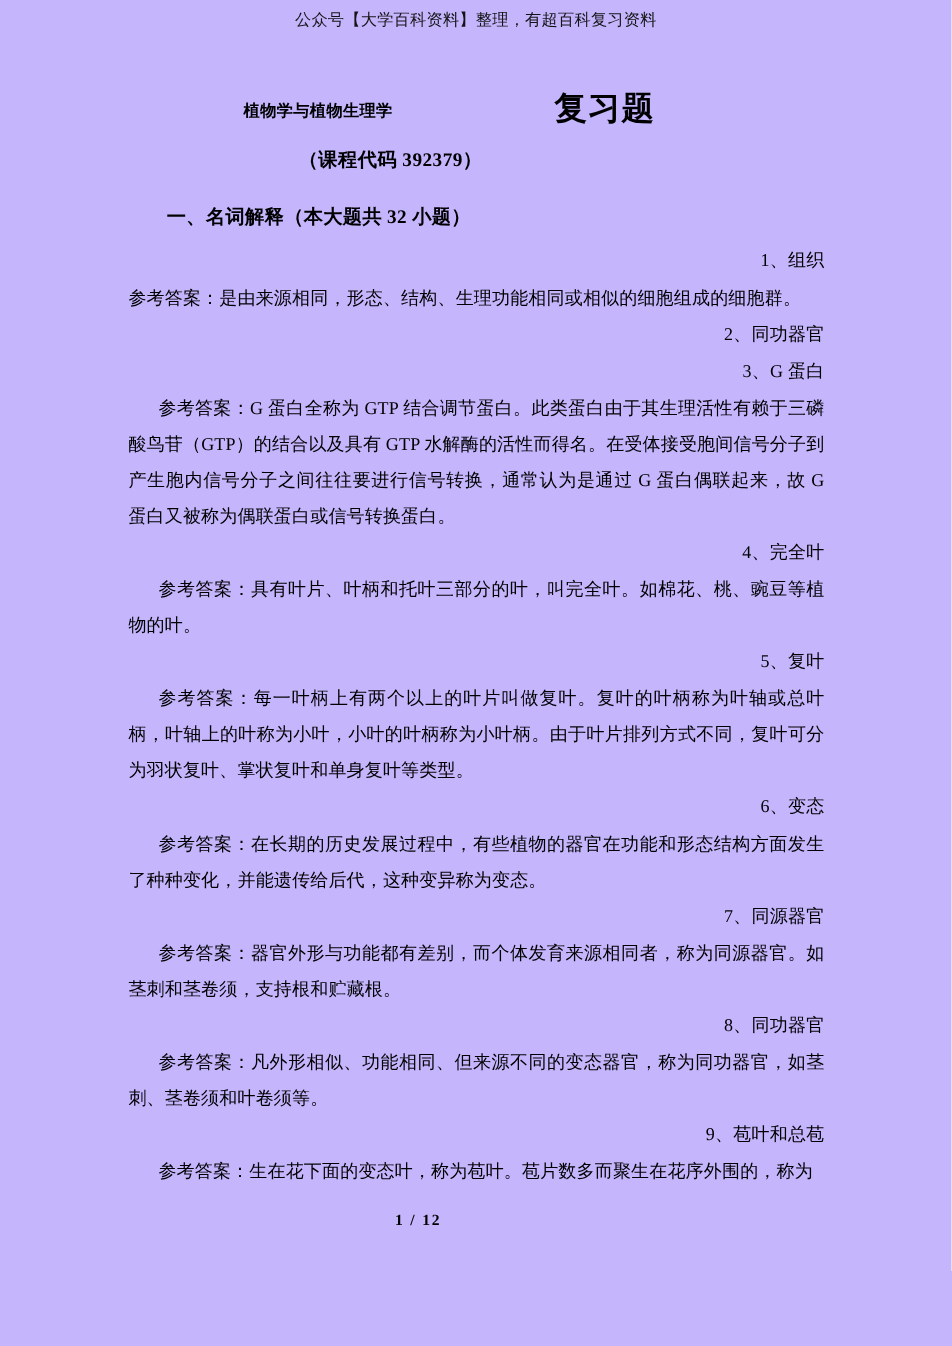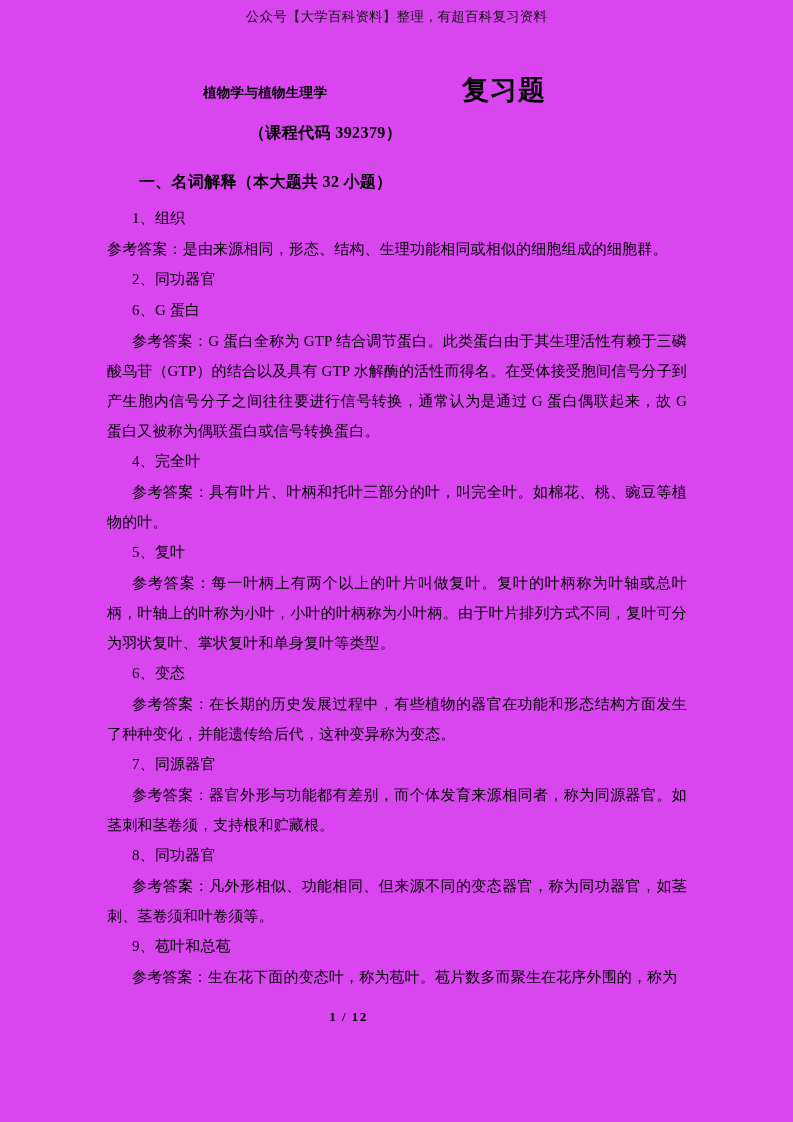--- a/index.html
+++ b/index.html
@@ -9,21 +9,21 @@
   }
   body {
     font-family: "Liberation Serif", "DejaVu Serif", serif;
     color: #000000;
     -webkit-font-smoothing: antialiased;
   }
   .page {
     position: relative;
     width: 793px;
     height: 1122px;
-    background: #d946ef;
+    background: #c4b5fd;
     overflow: hidden;
     box-sizing: border-box;
     padding-left: 48px;
   }
 
   
   .doc-header {
     position: absolute;
     top: 8px;
     left: 0;
@@ -94,20 +94,21 @@
   .qa-item {
     margin: 0;
   }
   .q-line {
     font-size: 15px;
     line-height: 31px;
     text-indent: 25px;
     margin: 0;
     letter-spacing: 0.2px;
     white-space: nowrap;
+    text-align: right;
   }
   .a-line {
     font-size: 15px;
     line-height: 30px;
     text-indent: 25px;
     margin: 0;
     text-align: justify;
     text-justify: inter-ideograph;
     letter-spacing: 0.15px;
   }
@@ -147,21 +148,21 @@
     <div class="qa-item">
       <p class="q-line">1、组织</p>
       <p class="a-line no-indent">参考答案：是由来源相同，形态、结构、生理功能相同或相似的细胞组成的细胞群。</p>
     </div>
 
     <div class="qa-item">
       <p class="q-line">2、同功器官</p>
     </div>
 
     <div class="qa-item">
-      <p class="q-line">6、G 蛋白</p>
+      <p class="q-line">3、G 蛋白</p>
       <p class="a-line">参考答案：G 蛋白全称为 GTP 结合调节蛋白。此类蛋白由于其生理活性有赖于三磷酸鸟苷（GTP）的结合以及具有 GTP 水解酶的活性而得名。在受体接受胞间信号分子到产生胞内信号分子之间往往要进行信号转换，通常认为是通过 G 蛋白偶联起来，故 G 蛋白又被称为偶联蛋白或信号转换蛋白。</p>
     </div>
 
     <div class="qa-item">
       <p class="q-line">4、完全叶</p>
       <p class="a-line">参考答案：具有叶片、叶柄和托叶三部分的叶，叫完全叶。如棉花、桃、豌豆等植物的叶。</p>
     </div>
 
     <div class="qa-item">
       <p class="q-line">5、复叶</p>

